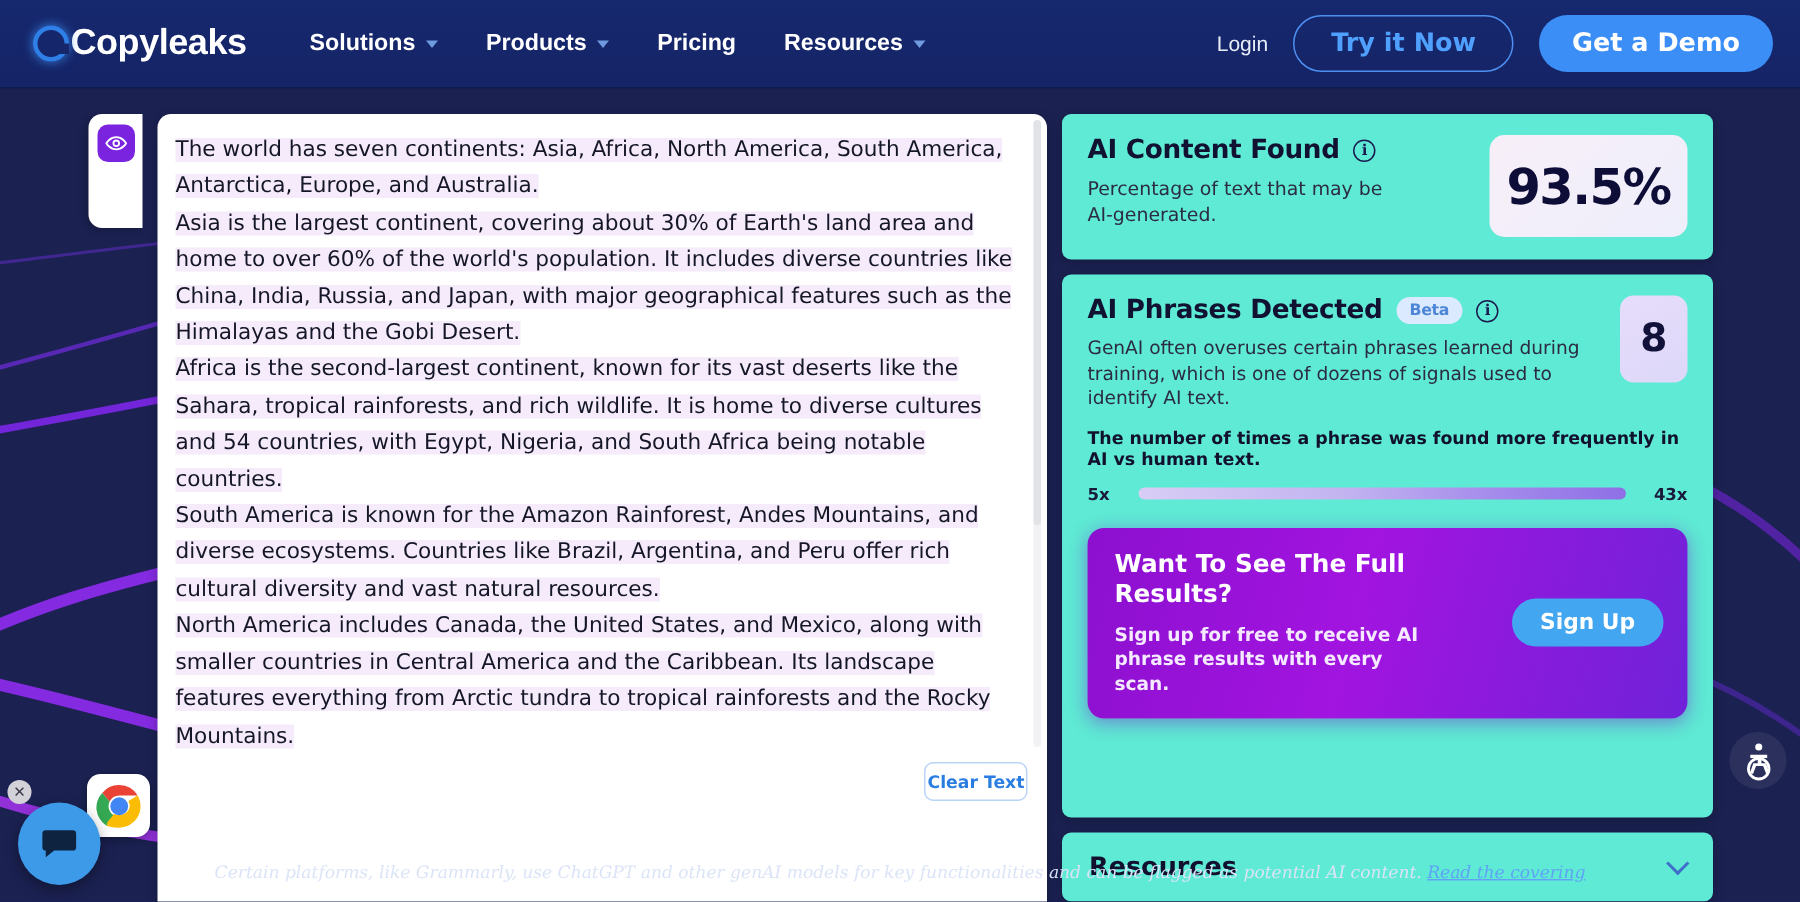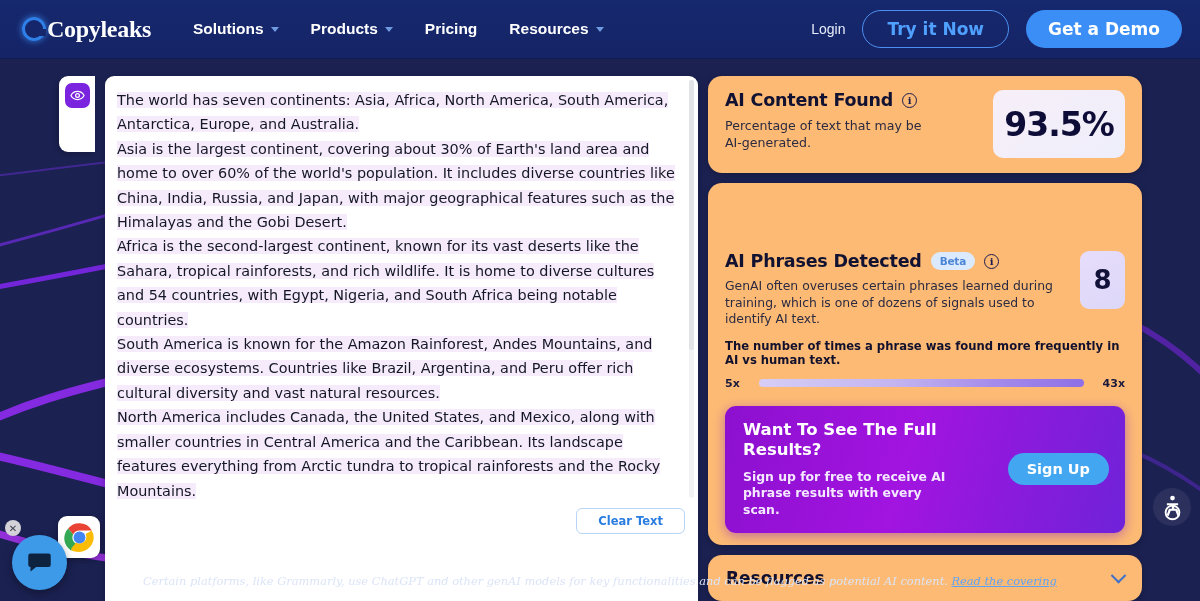--- a/index.html
+++ b/index.html
@@ -36,21 +36,21 @@
     border-bottom: 1px solid #0f1c4f;
   }
   .logo {
     display: flex;
     align-items: center;
     font-size: 24px;
     font-weight: 700;
     color: #ffffff;
     letter-spacing: -0.3px;
     margin-right: 42px;
-    font-family: Liberation Serif, serif;
+    font-family: Liberation Sans, sans-serif;
   }
   .logo-ring {
     width: 24px; height: 24px;
     border-radius: 50%;
     border: 3px solid #2f7fe8;
     margin-right: 1px;
     position: relative;
     box-shadow: 0 0 7px rgba(60,140,240,.9);
     flex: none;
   }
@@ -198,38 +198,37 @@
     align-items: center;
     padding-right: 13px;
   }
   .clear-btn {
     border: 1px solid #b8d4f7;
     border-radius: 6px;
     background: #ffffff;
     color: #2a7de1;
     font-size: 11.5px;
     font-weight: 700;
-    padding: 5px 21px;
+    padding: 5px 1px;
     cursor: pointer;
     font-family: "DejaVu Sans", sans-serif;
   }
 
   
   .panel-col {
     width: 434px;
     flex: none;
     display: flex;
     flex-direction: column;
     gap: 10px;
   }
   .card {
-    background: #fdba74;
-    border-radius: 14px;
+    background: #5eead4;
+    border-radius: 6px;
     box-shadow: 0 2px 7px rgba(0,0,0,.22);
-    justify-content: flex-end;
   }
 
   .card-ai {
     padding: 14px 17px 14px 17px;
     display: flex;
     align-items: flex-start;
     height: 97px;
   }
   .card-ai-left { flex: 1; padding-right: 8px; }
   .card-title {

